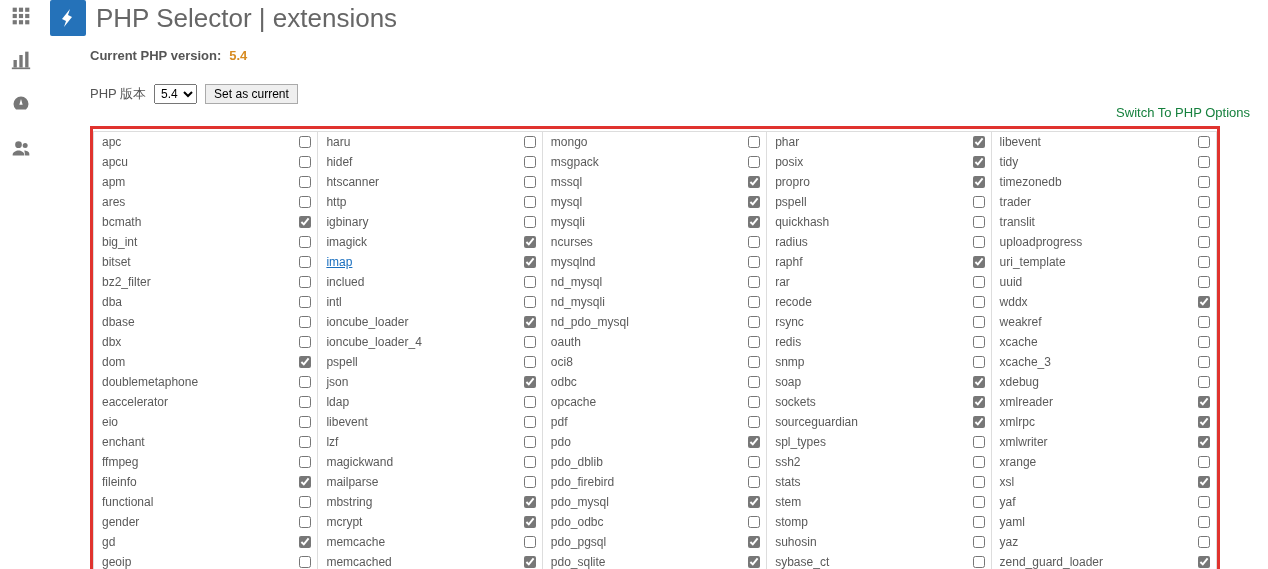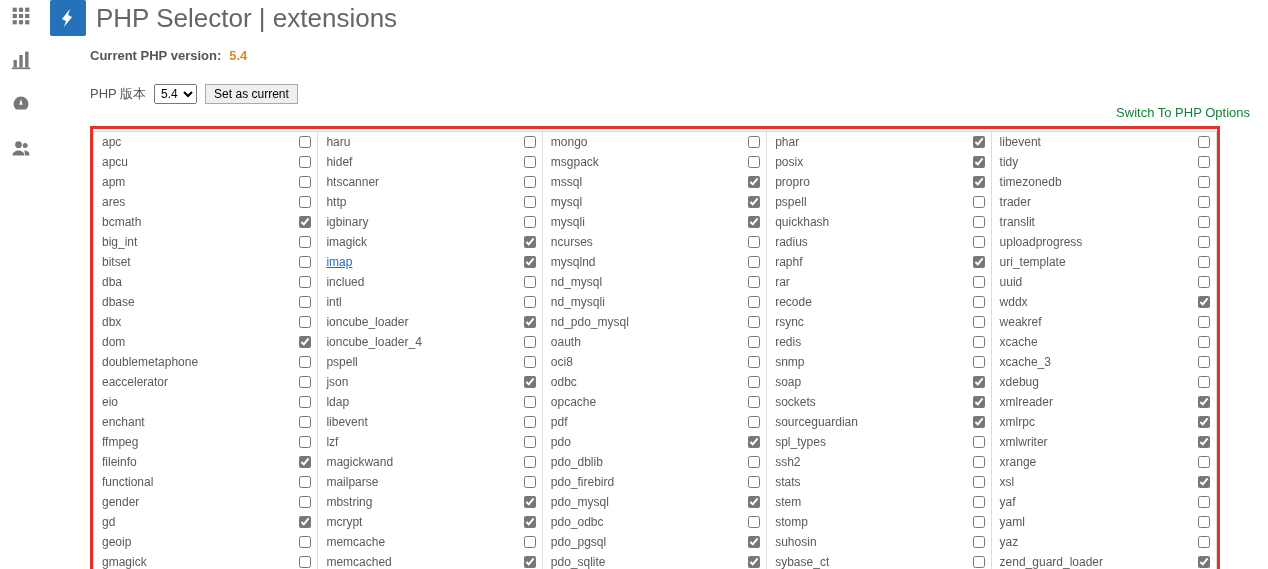--- a/index.html
+++ b/index.html
@@ -181,20 +181,24 @@
             </div>
             <div class="ext-item">
               <span>big_int</span>
               <input type="checkbox" style="">
             </div>
             <div class="ext-item">
               <span>bitset</span>
               <input type="checkbox" style="">
             </div>
             <div class="ext-item">
+              <span>bz2_filter</span>
+              <input type="checkbox" style="">
+            </div>
+            <div class="ext-item">
               <span>dba</span>
               <input type="checkbox" style="">
             </div>
             <div class="ext-item">
               <span>dbase</span>
               <input type="checkbox" style="">
             </div>
             <div class="ext-item">
               <span>dbx</span>
               <input type="checkbox" style="">

